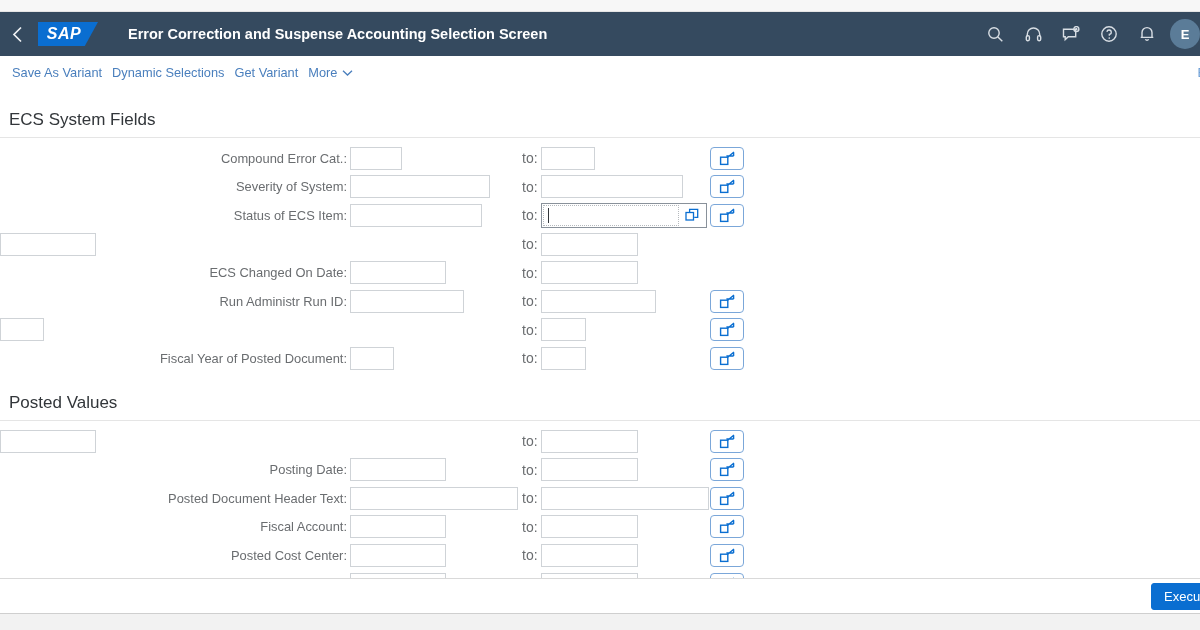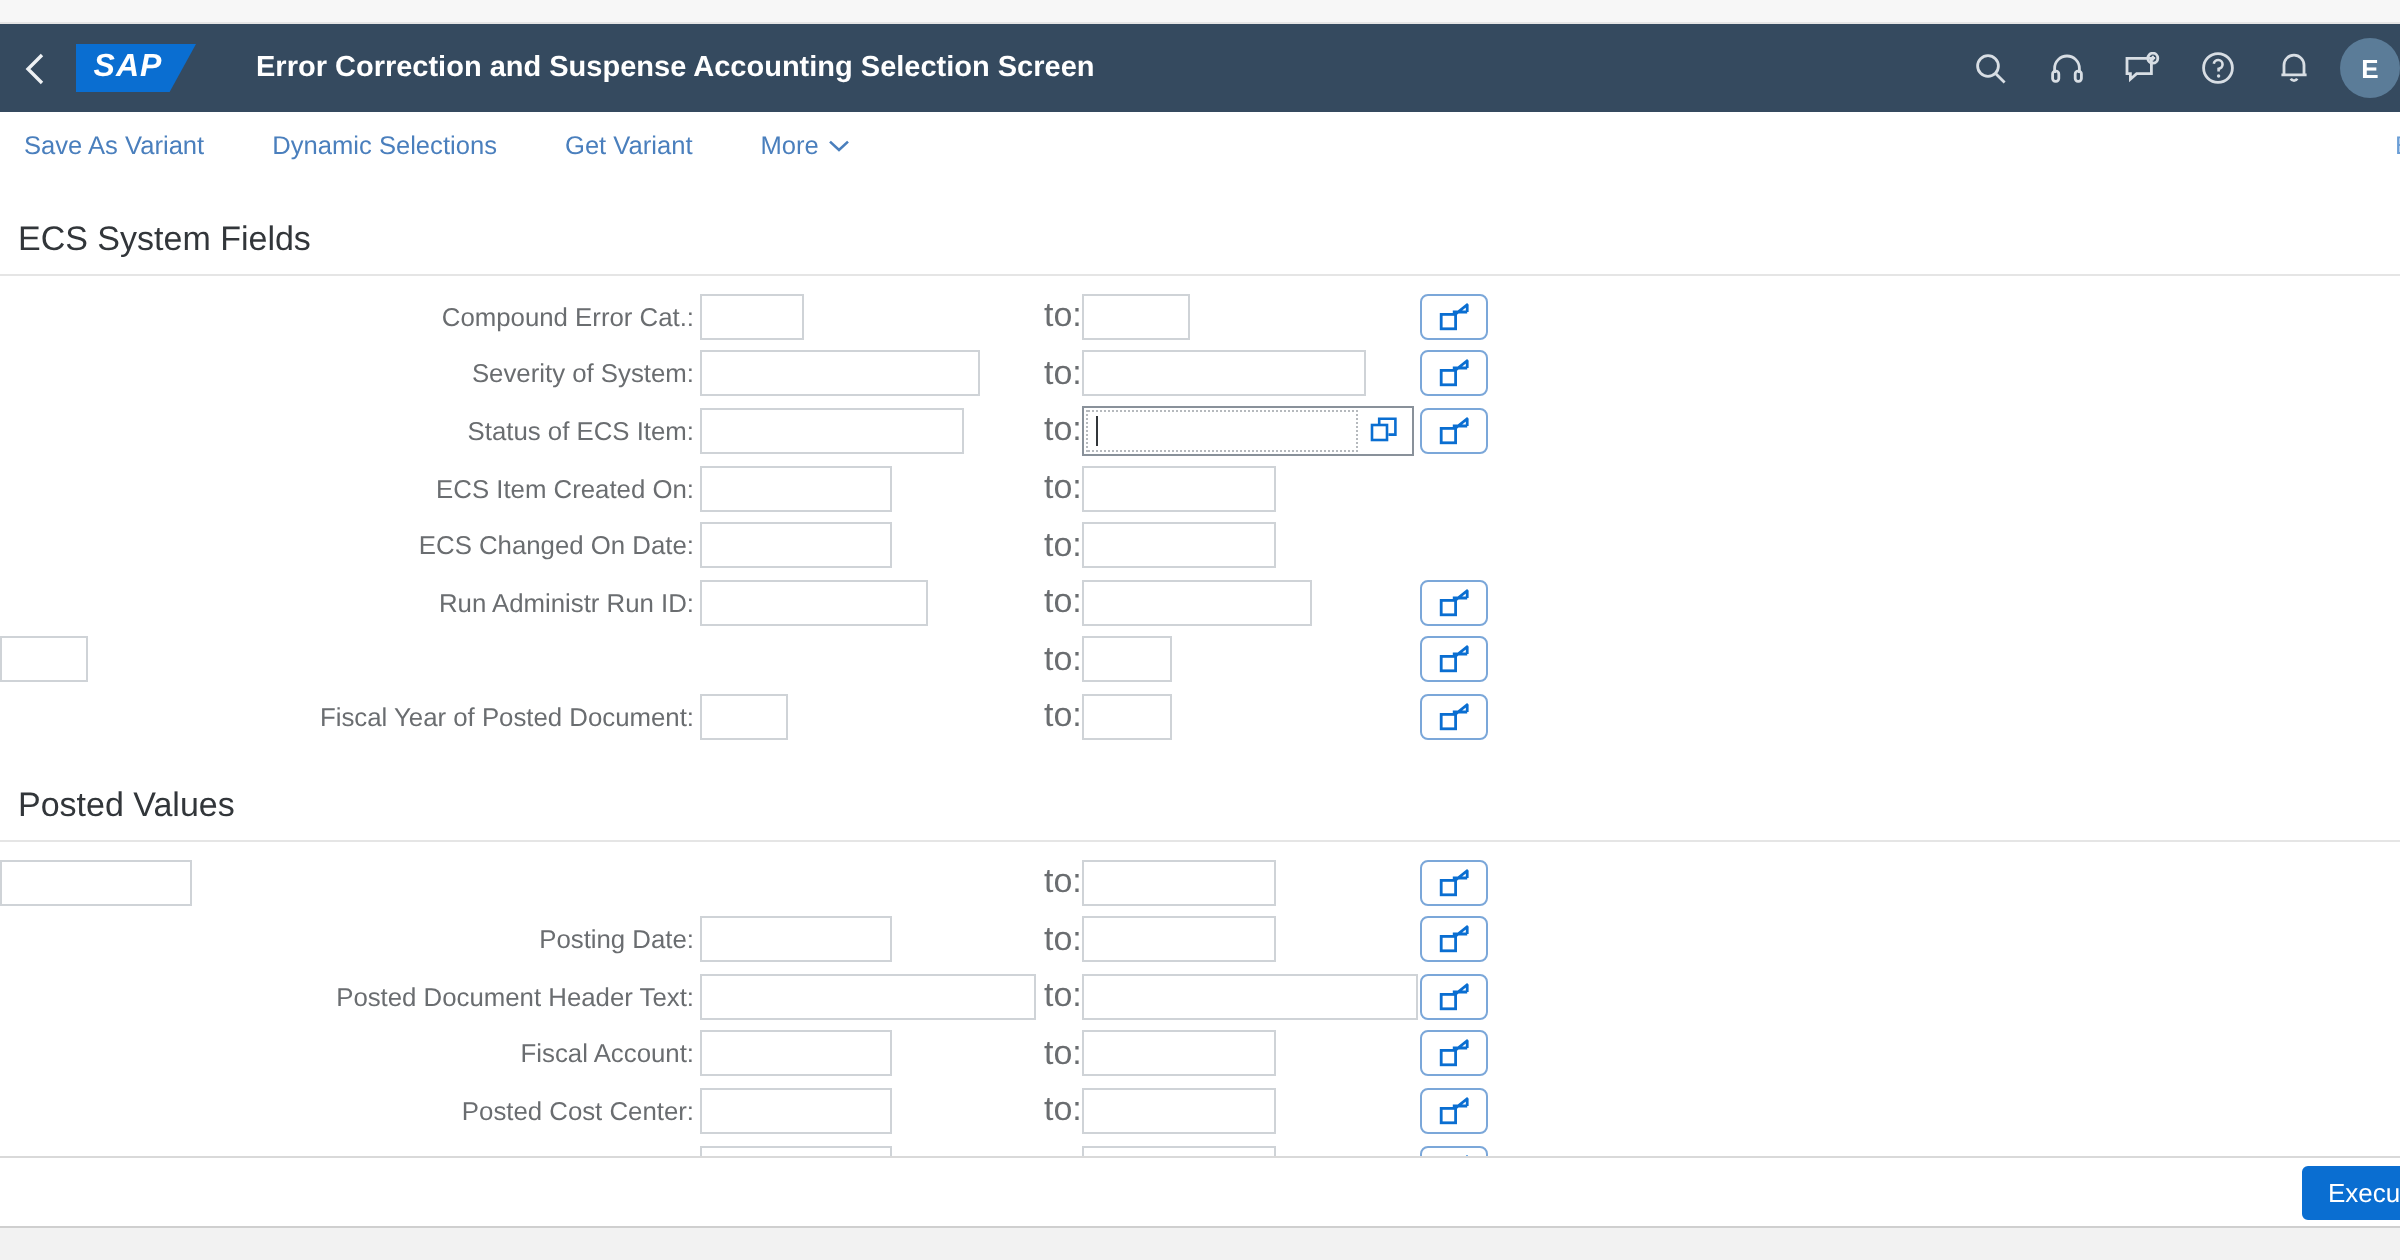--- a/index.html
+++ b/index.html
@@ -61,21 +61,21 @@
   .subbar {
     position:absolute; left:0; top:56px; width:1200px; height:34px;
     background:#ffffff; display:flex; align-items:center;
     border-bottom:1px solid #ffffff;
   }
   .tb-link {
     font-size:12.8px; color:#4a7fbd; cursor:pointer; white-space:nowrap;
     display:flex; align-items:center; gap:5px;
   }
   .tb-link:first-child { margin-left:12px; }
-  .tb-link + .tb-link { margin-left:34px; }
+  .tb-link + .tb-link { margin-left:10px; }
   .tb-right { margin-left:auto; margin-right:-6px; display:flex; align-items:center; }
   .tb-right .tb-link { color:#6b9ed6; }
   .chev { display:inline-block; }
 
   
   .form-area {
     position:absolute; left:0; top:90px; width:1200px; height:488px;
     background:#fff; overflow:hidden;
   }
   .section-title {
@@ -92,21 +92,21 @@
     width:318px; text-align:right; padding-right:3px;
     font-size:12.9px; color:#6a6d70; white-space:nowrap;margin-left:32px;
   }
   .finput {
     height:23px; border:1px solid #cfd3d7; background:#fff;
     margin-left:0px; outline:none; font-size:12.5px;
     font-family:"Liberation Sans", sans-serif; color:#32363a;
     padding:0 5px;
   }
   .to-lbl {
-    font-size:17px; color:#6a6d70; position:absolute; left:522px;
+    font-size:14px; color:#6a6d70; position:absolute; left:522px;
   }
   .to-wrap { position:absolute; left:541px; display:flex; align-items:center; }
   .to-input {
     height:23px; border:1px solid #cfd3d7; background:#fff; outline:none;
     font-size:12.5px; font-family:"Liberation Sans", sans-serif; color:#32363a;
     padding:0 5px;
   }
 
   
   .combo-focus {
@@ -293,21 +293,20 @@
             <div class="ms-btn">
               <span>
                 <svg width="17" height="15" viewBox="0 0 17 15" fill="none" stroke="currentColor" stroke-width="1.4">
                   <rect x="1.6" y="6.2" width="7.2" height="7.2"></rect>
                   <path d="M7.4 5 L14.6 5 M14.6 5 L14.6 1.4 M8.6 6.2 L15 1"></path>
                 </svg>
               </span>
             </div>
           </div>
           <div class="frow">
-            <div class="flabel">ECS Item Created On:</div>
             <input class="finput" type="text" value="" style="width: 96px;">
             <div class="to-lbl">to:</div>
             <div class="to-wrap">
               <input class="to-input" type="text" value="" style="width: 97px;">
             </div>
           </div>
           <div class="frow">
             <div class="flabel">ECS Changed On Date:</div>
             <input class="finput" type="text" value="" style="width: 96px;">
             <div class="to-lbl">to:</div>

